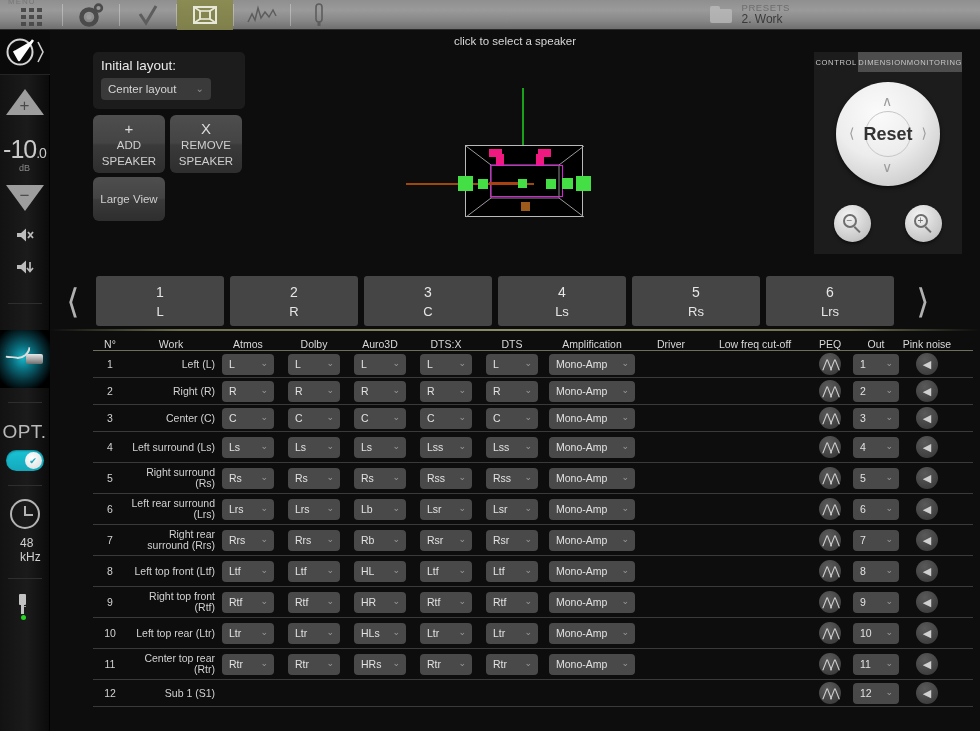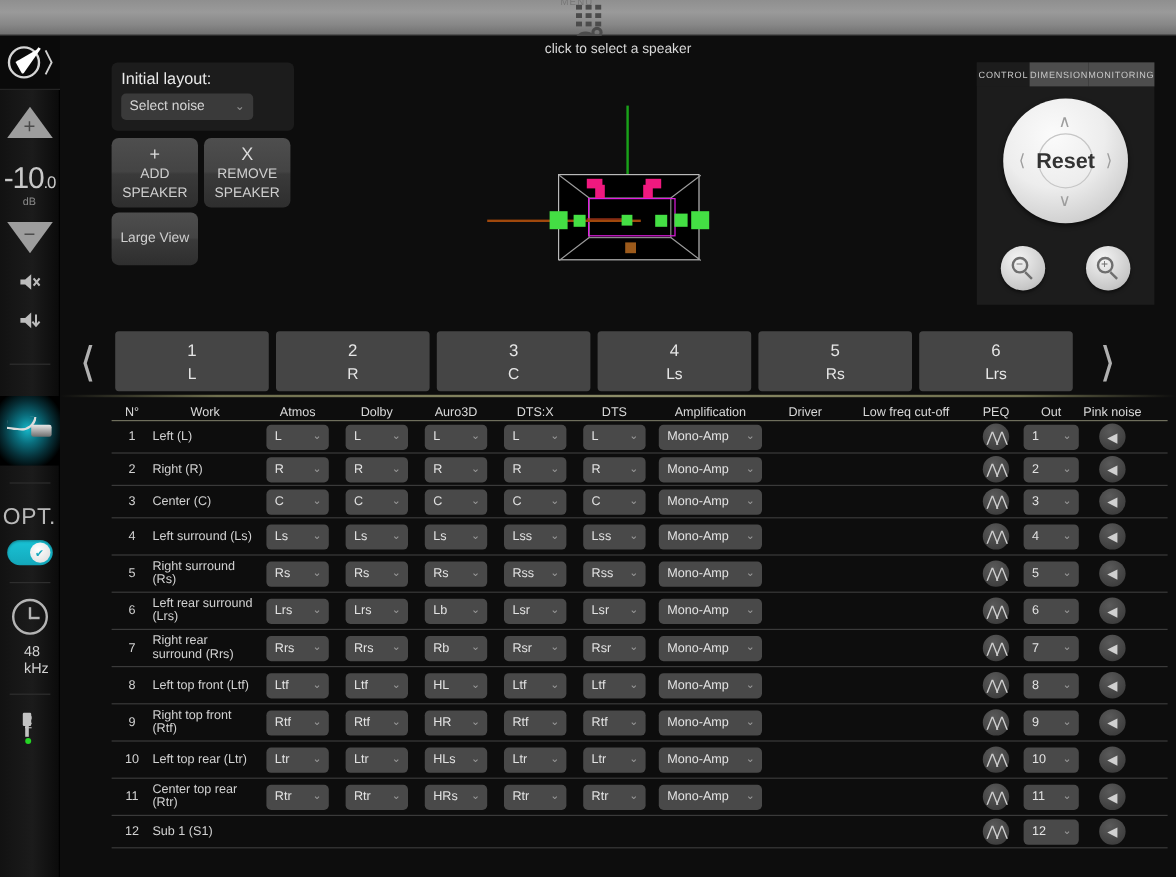--- a/index.html
+++ b/index.html
@@ -10,21 +10,20 @@
     overflow: hidden;
   }
   #app { position: relative; width: 980px; height: 731px; background: #0d0d0d; }
 
   
   #topbar {
     position: absolute; left: 0; top: 0; width: 980px; height: 30px;
     background: linear-gradient(to bottom, #8f8f8f 0%, #9a9a9a 35%, #888 70%, #6f6f6f 100%);
     display: flex; align-items: center;
     border-bottom: 1px solid #2a2a2a;
-    flex-direction: column;
   }
   .tb-cell {
     height: 30px; display: flex; align-items: center; justify-content: center;
     position: relative;
   }
   .tb-sep { width: 1px; height: 22px; background: rgba(255,255,255,0.30); }
   .tb-menu { width: 62px; flex-direction: column; }
   .tb-menu .mlabel {
     font-size: 8px; color: #777; letter-spacing: 1px;
     position: absolute; top: -3px; left: 8px;
@@ -216,21 +215,21 @@
   #tabs-under { position:absolute; left:0; top: 299px; width: 930px; height: 2px;
      background: linear-gradient(to right, #0d0d0d 0%, #6f6f4e 14%, #8d8d68 50%, #6f6f4e 86%, #0d0d0d 100%); }
 
   
   #table { position:absolute; left: 43px; top: 303px; width: 880px; }
   .thead { display:flex; height: 18px; align-items:flex-end; border-bottom: 1px solid #6e6e5c; }
   .thead div { color:#d9d9d9; font-size: 10.5px; text-align:center; }
   .trow { display:flex; height: 27px; align-items:center; border-bottom: 1px solid #3a3a3a; }
   .trow.tall { height: 31px; }
   .c-num  { width: 34px; text-align:center; color:#d2d2d2; font-size:10.5px;}
-  .c-name { width: 88px; text-align:left; color:#d2d2d2; font-size:10.5px; line-height:11px;}
+  .c-name { width: 88px; text-align:right; color:#d2d2d2; font-size:10.5px; line-height:11px;}
   .c-sel  { width: 66px; display:flex; justify-content:center;}
   .c-amp  { width: 94px; display:flex; justify-content:center;}
   .c-drv  { width: 64px; }
   .c-lfc  { width: 104px; }
   .c-peq  { width: 46px; display:flex; justify-content:center;}
   .c-out  { width: 46px; display:flex; justify-content:center;}
   .c-pink { width: 56px; display:flex; justify-content:center;}
 
   .dd {
     height: 21px; background: #494949; border-radius: 4px; position: relative;
@@ -365,21 +364,21 @@
     </div>
   </div>
 
   <div id="main">
 
     <div class="hint">click to select a speaker</div>
 
     <div id="layout-panel">
       <div class="lbl">Initial layout:</div>
       <div class="select-box">
-        <span>Select noise</span>
+        <span>Center layout</span>
         <span class="chev">⌄</span>
       </div>
     </div>
 
     <div class="btn" id="btn-add">
       <span class="big">+</span>
       <span>ADD</span>
       <span>SPEAKER</span>
     </div>
     <div class="btn" id="btn-remove">

